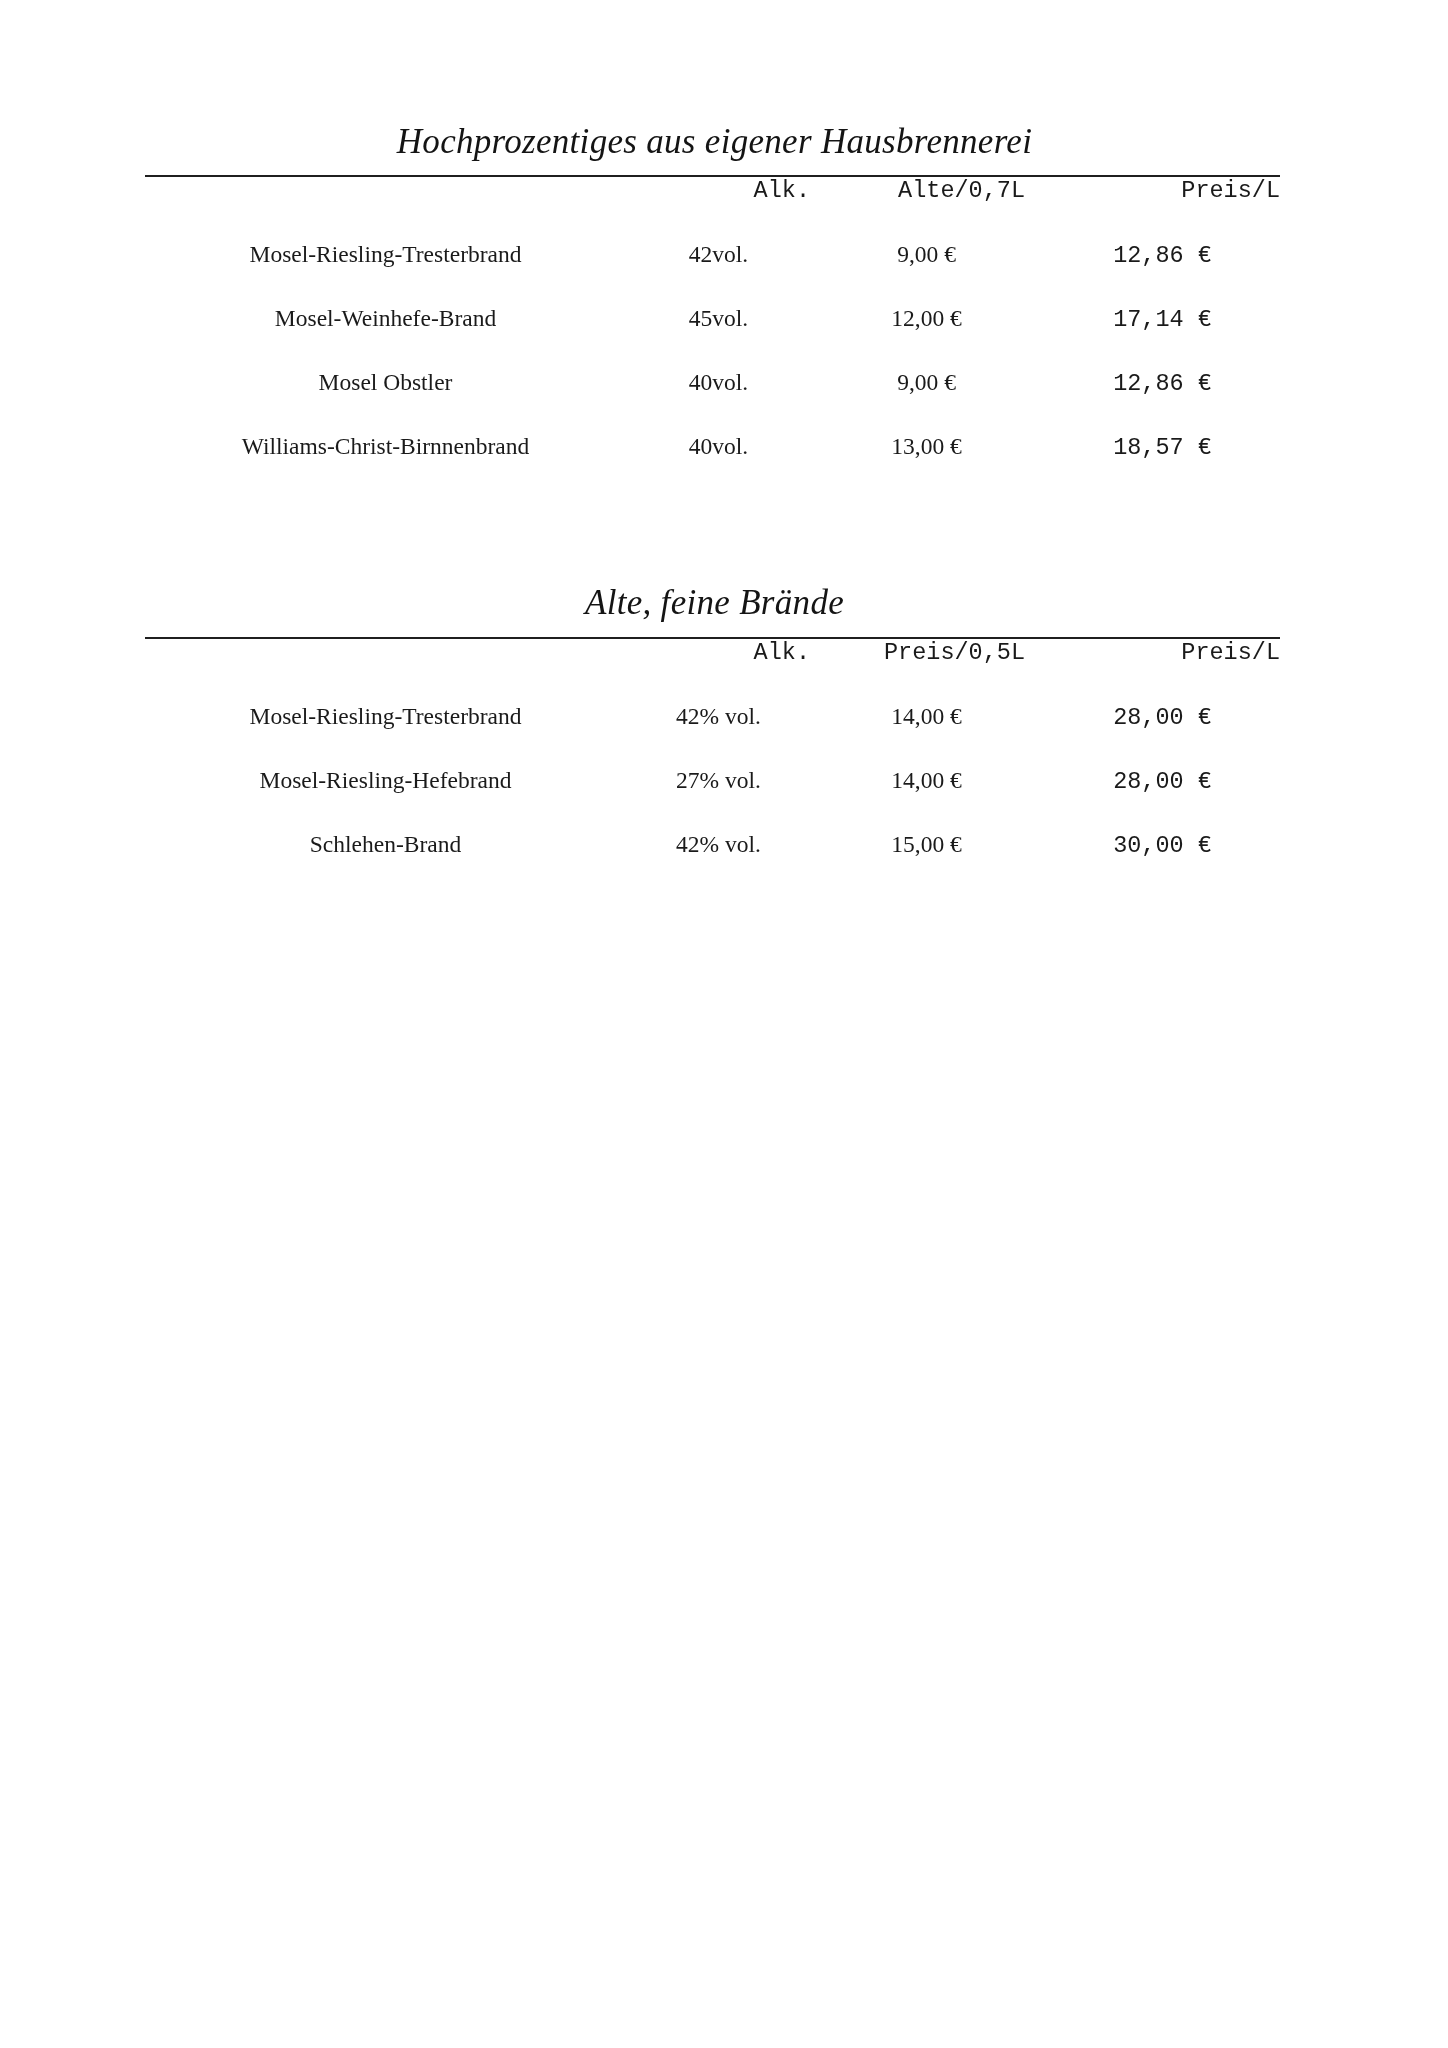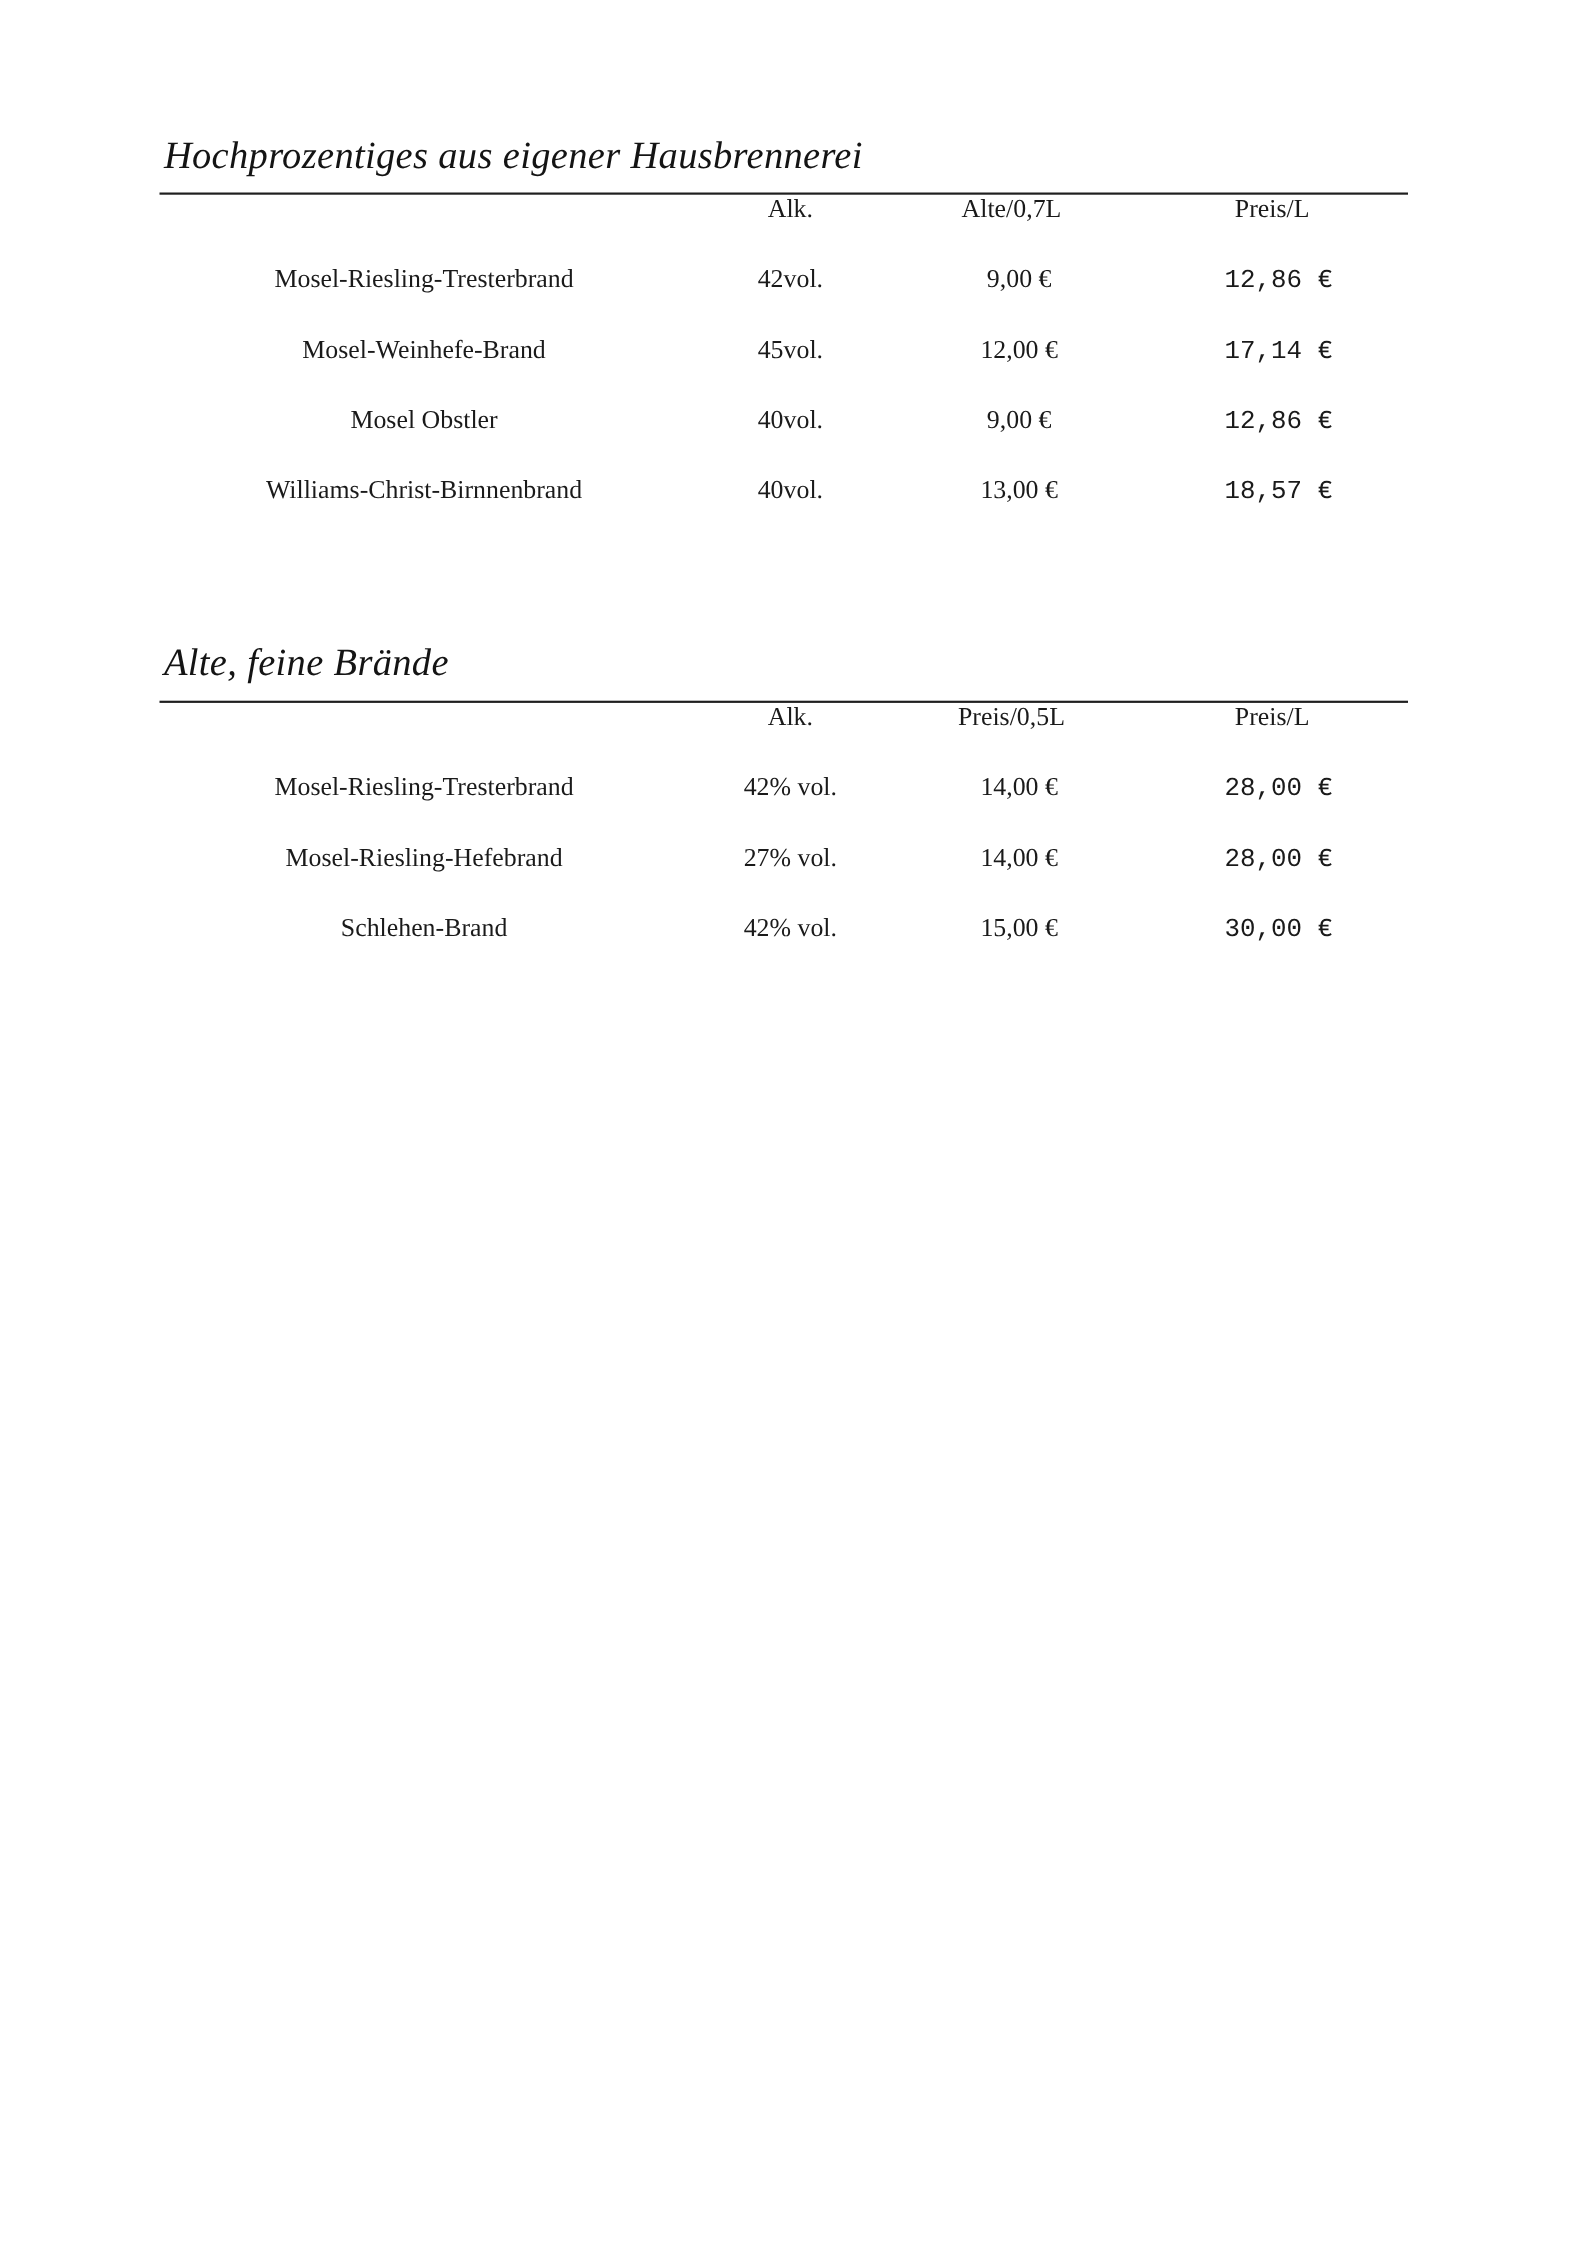--- a/index.html
+++ b/index.html
@@ -31,20 +31,21 @@
     position: relative;
   }
   .section-heading {
     font-style: italic;
     font-size: 35px;
     line-height: 1.15;
     letter-spacing: 0.3px;
     color: #141414;
     white-space: nowrap;
     padding-left: 4px;
+    text-align: center;
   }
   .section-rule {
     border: 0;
     border-top: 2.2px solid #1f1f1f;
     margin: 13px 0 0 0;
     width: 100%;
   }
 
   
   table.price-table {
@@ -61,21 +62,22 @@
 
   table.price-table th,
   table.price-table td {
     padding: 0;
     font-weight: normal;
     vertical-align: baseline;
     border: 0;
   }
   table.price-table thead th {
     height: 64px;
-    text-align: center;
+    text-align: right;
+    font-family: Liberation Mono, monospace;
   }
   table.price-table thead th.h-name { }
   table.price-table thead th.h-alk  { padding-left: 2px; }
   table.price-table thead th.h-p1   { padding-left: 4px; }
   table.price-table thead th.h-p2   { padding-left: 8px; }
 
   table.price-table tbody td {
     height: 64px;
     text-align: center;
     white-space: nowrap;

